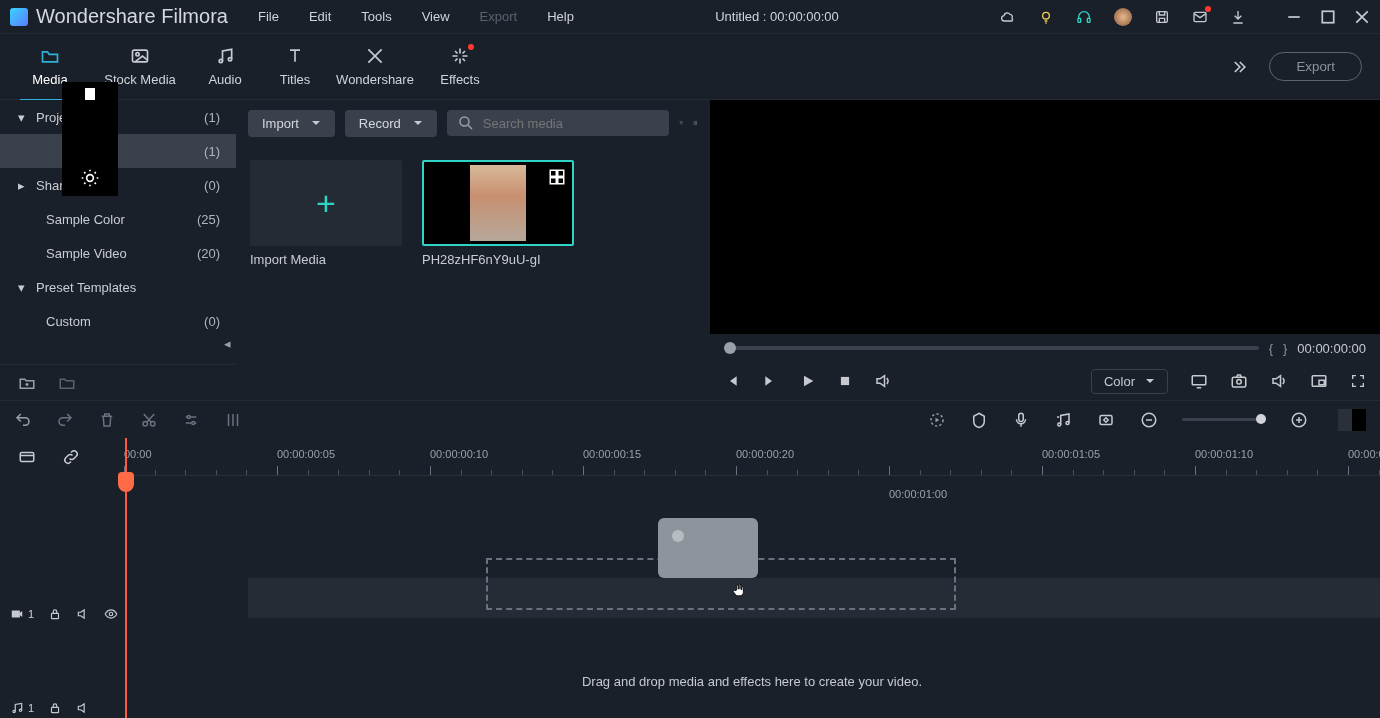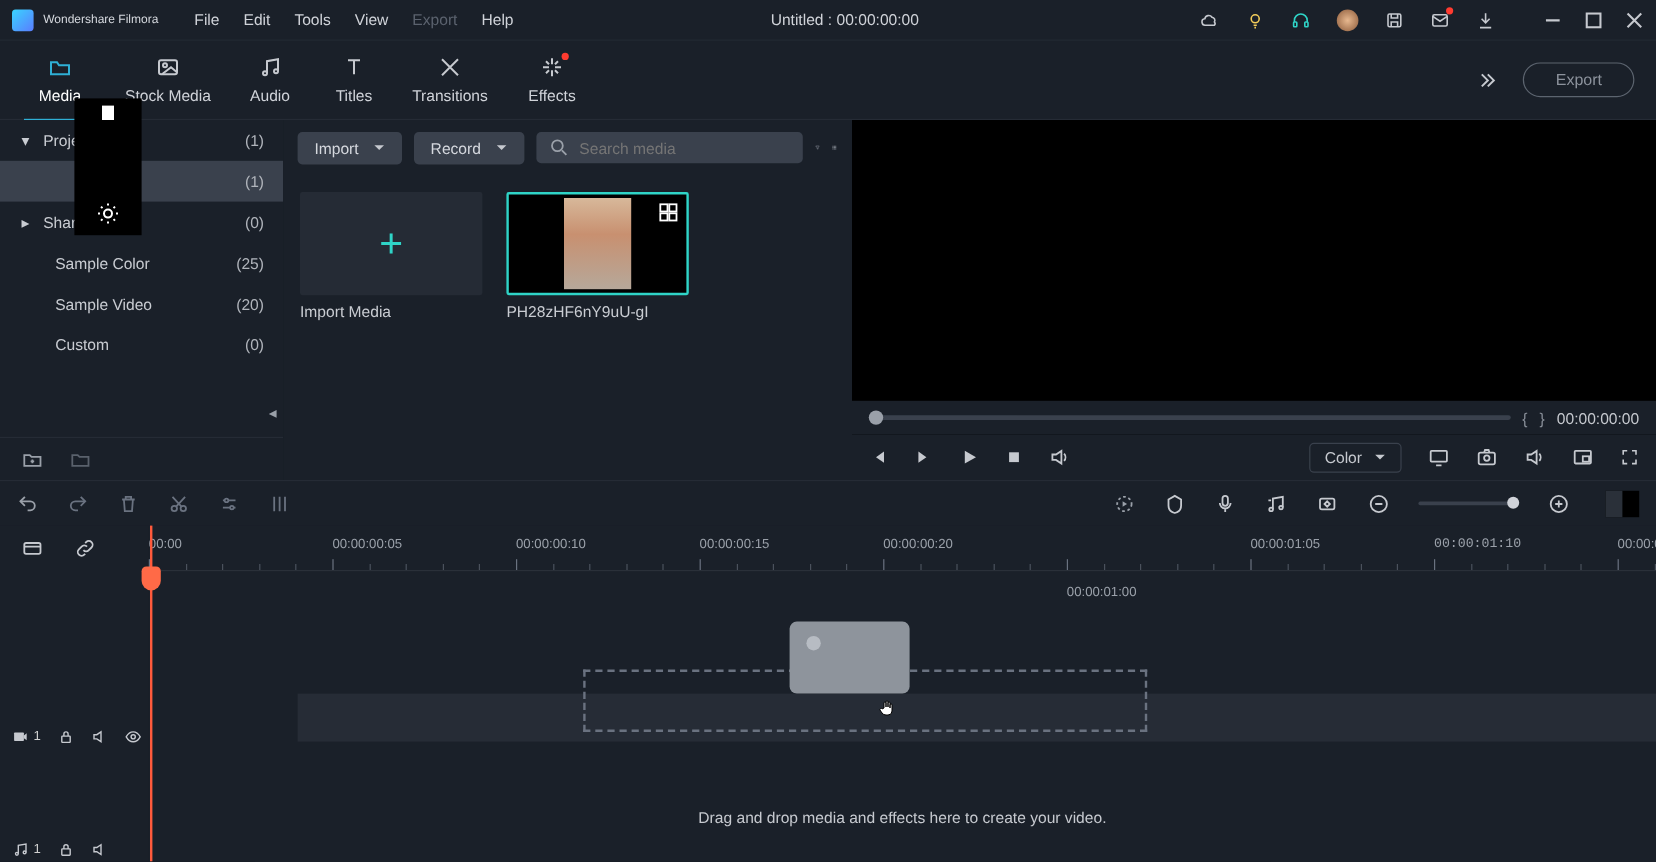--- a/index.html
+++ b/index.html
@@ -1,22 +1,22 @@
 <!DOCTYPE html>
 <html><head>
 <meta charset="utf-8">
 <style>
   * { box-sizing: border-box; margin: 0; padding: 0; font-family: -apple-system, "Segoe UI", sans-serif; }
   body { background: #1a2029; color: #d0d0d0; width: 1380px; height: 718px; overflow: hidden; font-size: 13px; position: relative; }
 
   
   .titlebar { height: 34px; background: #1a2029; display: flex; align-items: center; padding: 0 10px; border-bottom: 1px solid #252b35; }
   .app-logo { width: 18px; height: 18px; background: linear-gradient(135deg,#39d4ff,#5a7dff); border-radius: 3px; margin-right: 8px; }
-  .app-name { color: #d5d8de; font-size: 10px; margin-right: 30px; }
-  .menubar { display: flex; gap: 20px; }
+  .app-name { color: #d5d8de; font-size: 20px; margin-right: 30px; }
+  .menubar { display: flex; gap: 30px; }
   .menubar span { color: #d0d3d9; cursor: pointer; }
   .menubar .disabled { color: #5b626e; }
   .title-center { flex: 1; text-align: center; color: #d0d3d9; }
   .title-right { display: flex; align-items: center; gap: 22px; margin-left: 20px; }
   .title-right svg, .title-right .ic { width: 16px; height: 16px; }
   .wc { display:flex; gap:18px; margin-left:18px; }
 
   
   .tabrow { height: 66px; background: #1a2029; display: flex; align-items: center; padding-left: 10px; border-bottom: 1px solid #252b35; }
   .tab { width: 80px; text-align: center; cursor: pointer; color: #d0d3d9; position: relative; }
@@ -182,21 +182,21 @@
   <div class="tab" style="width:70px">
     <svg class="tabicon" viewBox="0 0 24 24" fill="none" stroke="#c6c9cf" stroke-width="2">
         <path d="M6 5h12M12 5v14"></path>
       </svg>
     <span>Titles</span>
   </div>
   <div class="tab" style="width:90px">
     <svg class="tabicon" viewBox="0 0 24 24" fill="none" stroke="#c6c9cf" stroke-width="2">
         <path d="M4 4l16 16M20 4L4 20"></path>
       </svg>
-    <span>Transitions</span>
+    <span>Wondershare</span>
   </div>
   <div class="tab" style="width:80px">
     <div class="notif-dot"></div>
     <svg class="tabicon" viewBox="0 0 24 24" fill="none" stroke="#c6c9cf" stroke-width="2">
         <path d="M12 3v6m0 6v6M3 12h6m6 0h6M6 6l3 3m6 6l3 3M18 6l-3 3m-6 6l-3 3"></path>
       </svg>
     <span>Effects</span>
   </div>
   <div class="tab-expand">
     <svg width="20" height="20" viewBox="0 0 24 24" fill="none" stroke="#c6c9cf" stroke-width="2">
@@ -221,20 +221,24 @@
       <span><span class="caret">▸</span><span>Shared Media</span></span>
       <span class="side-count">(0)</span>
     </div>
     <div class="side-item lv1">
       <span>Sample Color</span>
       <span class="side-count">(25)</span>
     </div>
     <div class="side-item lv1">
       <span>Sample Video</span>
       <span class="side-count">(20)</span>
+    </div>
+    <div class="side-item expand">
+      <span><span class="caret">▾</span><span>Preset Templates</span></span>
+      <span class="side-count"></span>
     </div>
     <div class="side-item lv1">
       <span>Custom</span>
       <span class="side-count">(0)</span>
     </div>
     <div class="side-bottom">
       <svg width="18" height="18" viewBox="0 0 24 24" fill="none" stroke="#9aa0a9" stroke-width="2">
           <path d="M3 7h6l2 2h10v10H3z"></path>
           <path d="M12 12v4M10 14h4"></path>
         </svg>
@@ -508,21 +512,21 @@
         <div class="t-minor" style="left: 795.6px;"></div>
         <div class="t-minor" style="left: 826.2px;"></div>
         <div class="t-minor" style="left: 856.8px;"></div>
         <div class="t-minor" style="left: 887.4px;"></div>
         <div class="tick-lbl" style="left: 918px;">00:00:01:05</div>
         <div class="t-major" style="left: 918px;"></div>
         <div class="t-minor" style="left: 948.6px;"></div>
         <div class="t-minor" style="left: 979.2px;"></div>
         <div class="t-minor" style="left: 1009.8px;"></div>
         <div class="t-minor" style="left: 1040.4px;"></div>
-        <div class="tick-lbl" style="left: 1071px; font-family: Liberation Mono, monospace;">00:00:01:10</div>
+        <div class="tick-lbl" style="left: 1071px;">00:00:01:10</div>
         <div class="t-major" style="left: 1071px;"></div>
         <div class="t-minor" style="left: 1101.6px;"></div>
         <div class="t-minor" style="left: 1132.2px;"></div>
         <div class="t-minor" style="left: 1162.8px;"></div>
         <div class="t-minor" style="left: 1193.4px;"></div>
         <div class="tick-lbl" style="left: 1224px;">00:00:01:15</div>
         <div class="t-major" style="left: 1224px;"></div>
         <div class="t-minor" style="left: 1254.6px;"></div>
       </div>
     <div class="playhead">

